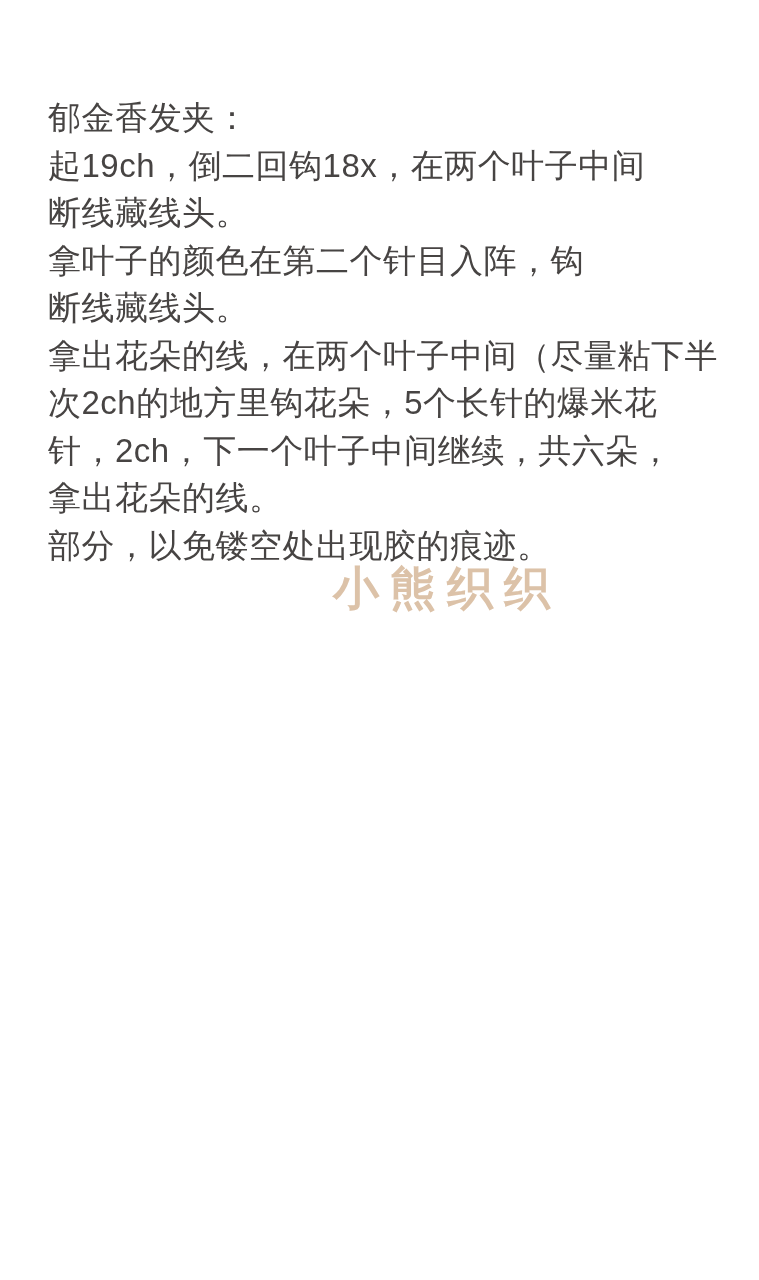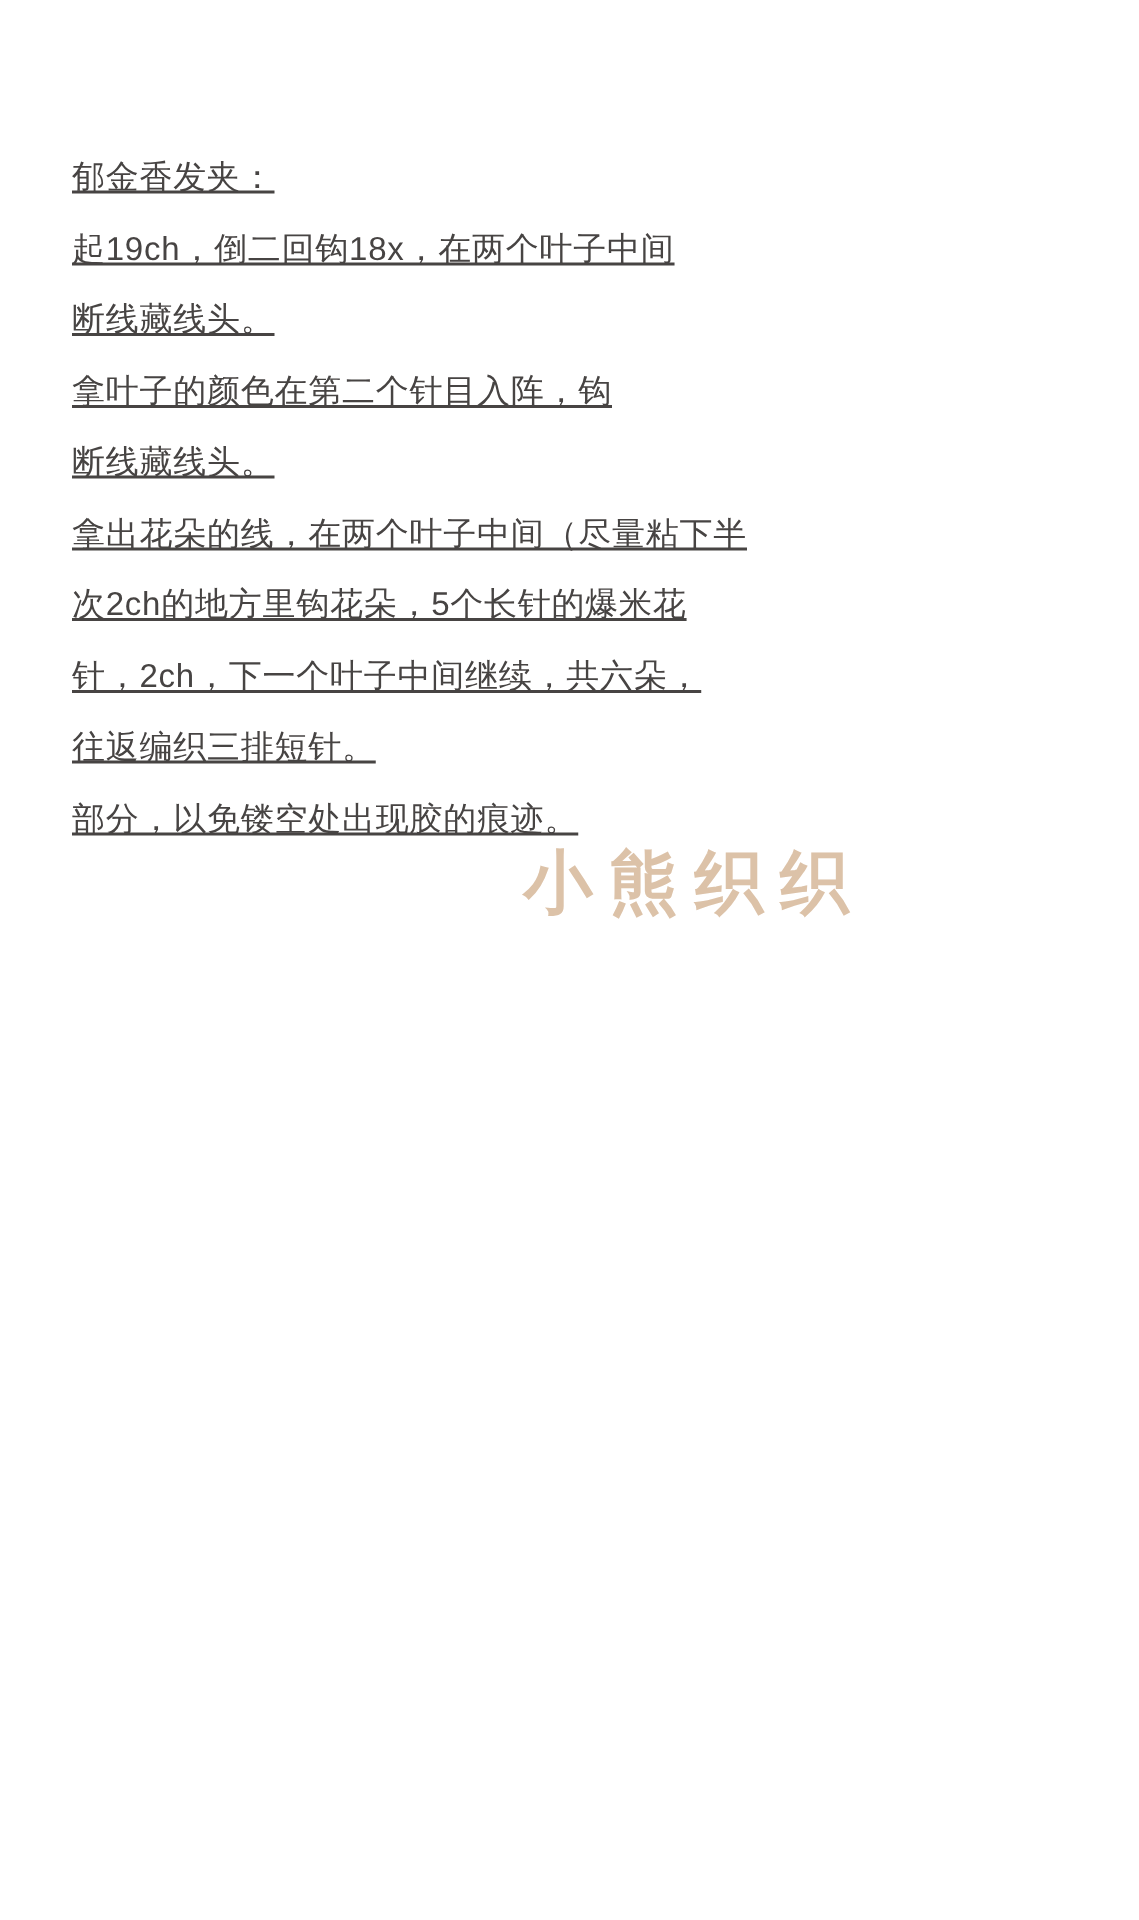--- a/index.html
+++ b/index.html
@@ -14,53 +14,51 @@
     background: var(--page-bg, #ffffff);
     overflow: hidden;
     font-family: "Liberation Sans", "DejaVu Sans", sans-serif;
   }
   .text-block {
     position: absolute;
     top: 94px;
     left: 48px;
     width: 668px;
     color: var(--text-color, #474443);
-    font-size: 22px;
+    font-size: 33px;
     line-height: 47.5px;
     letter-spacing: 0.5px;
     white-space: nowrap;
-    text-decoration: underline;
   }
   .text-line {
     height: 47.5px;
   }
   .watermark {
     position: absolute;
     left: 333px;
     top: 558px;
     color: var(--watermark-color, #dcc2a8);
     font-size: 46px;
     font-weight: bold;
     letter-spacing: 11px;
     line-height: 60px;
     user-select: none;
     pointer-events: none;
-    margin-left: 16px;
   }
 </style>
 </head>
 <body>
 
 <div class="page" style="--page-bg: #ffffff; --text-color: #474443; --watermark-color: #dcc2a8;">
   <div class="text-block">
     <div class="text-line">郁金香发夹：</div>
     <div class="text-line">起19ch，倒二回钩18x，在两个叶子中间</div>
     <div class="text-line">断线藏线头。</div>
     <div class="text-line">拿叶子的颜色在第二个针目入阵，钩</div>
     <div class="text-line">断线藏线头。</div>
     <div class="text-line">拿出花朵的线，在两个叶子中间（尽量粘下半</div>
     <div class="text-line">次2ch的地方里钩花朵，5个长针的爆米花</div>
     <div class="text-line">针，2ch，下一个叶子中间继续，共六朵，</div>
-    <div class="text-line">往返编织三排短针。</div>
+    <div class="text-line">拿出花朵的线。</div>
     <div class="text-line">部分，以免镂空处出现胶的痕迹。</div>
   </div>
   <div class="watermark">小熊织织</div>
 </div>
 
 </body></html>

